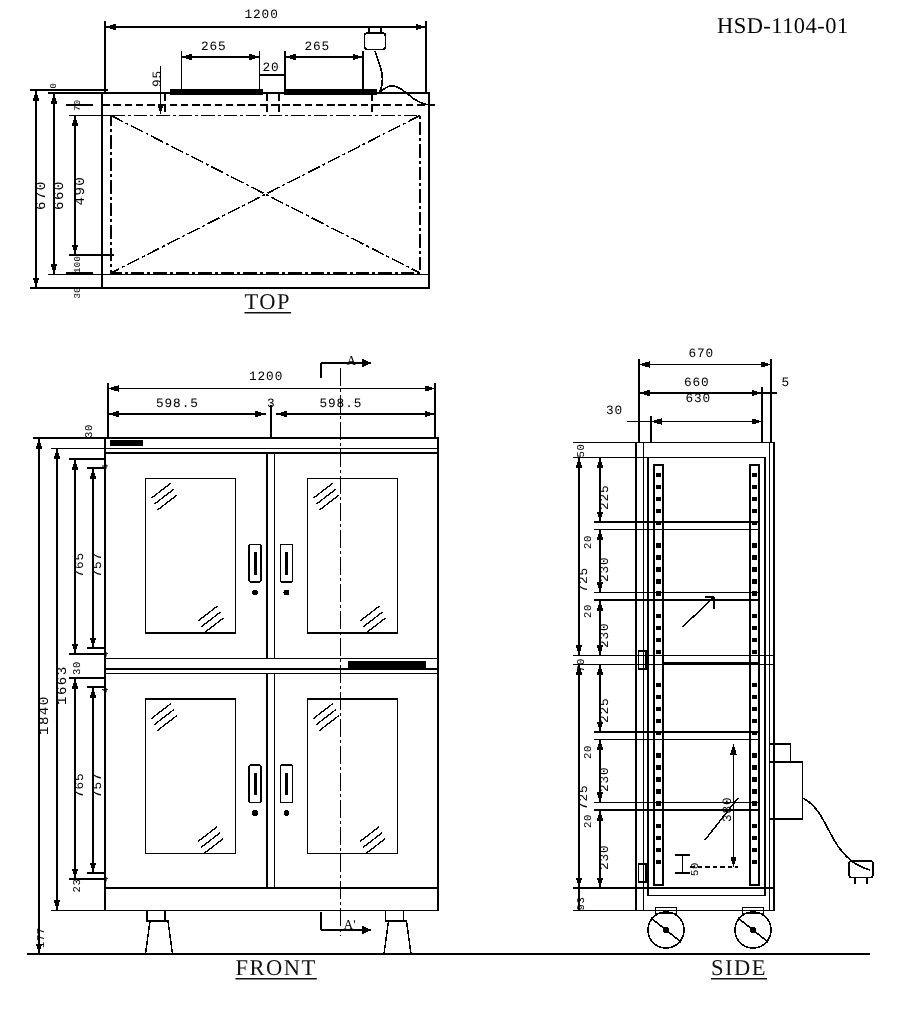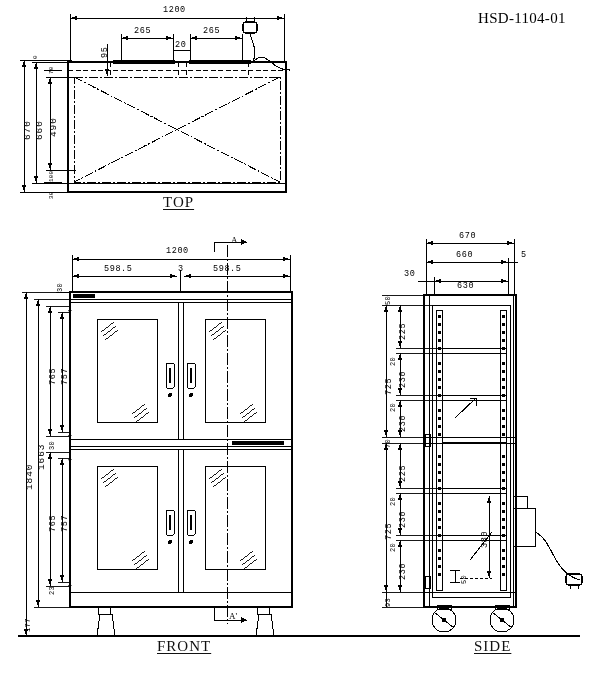--- a/index.html
+++ b/index.html
@@ -537,21 +537,21 @@
 
   <div class="secmark" style="left:231px;top:235px;">A</div>
   <div class="secmark" style="left:229px;top:611px;">A'</div>
 
   <div class="viewlabel" style="left:157px;top:638px;">FRONT</div>
 
   <div class="dim" style="left:459px;top:232px;">670</div>
   <div class="dim" style="left:456px;top:251px;">660</div>
   <div class="dim" style="left:521px;top:251px;">5</div>
   <div class="dim" style="left:404px;top:270px;">30</div>
-  <div class="dim" style="left:457px;top:282px;">630</div>
+  <div class="dim" style="left:457px;top:262px;">630</div>
 
   <div class="dim v sm" style="left:385px;top:305px;">50</div>
   <div class="dim v" style="left:399px;top:340px;">225</div>
   <div class="dim v sm" style="left:390px;top:366px;">20</div>
   <div class="dim v" style="left:385px;top:395px;">725</div>
   <div class="dim v" style="left:399px;top:388px;">230</div>
   <div class="dim v sm" style="left:390px;top:412px;">20</div>
   <div class="dim v" style="left:399px;top:432px;">230</div>
   <div class="dim v sm" style="left:385px;top:448px;">70</div>
   <div class="dim v" style="left:399px;top:482px;">225</div>

